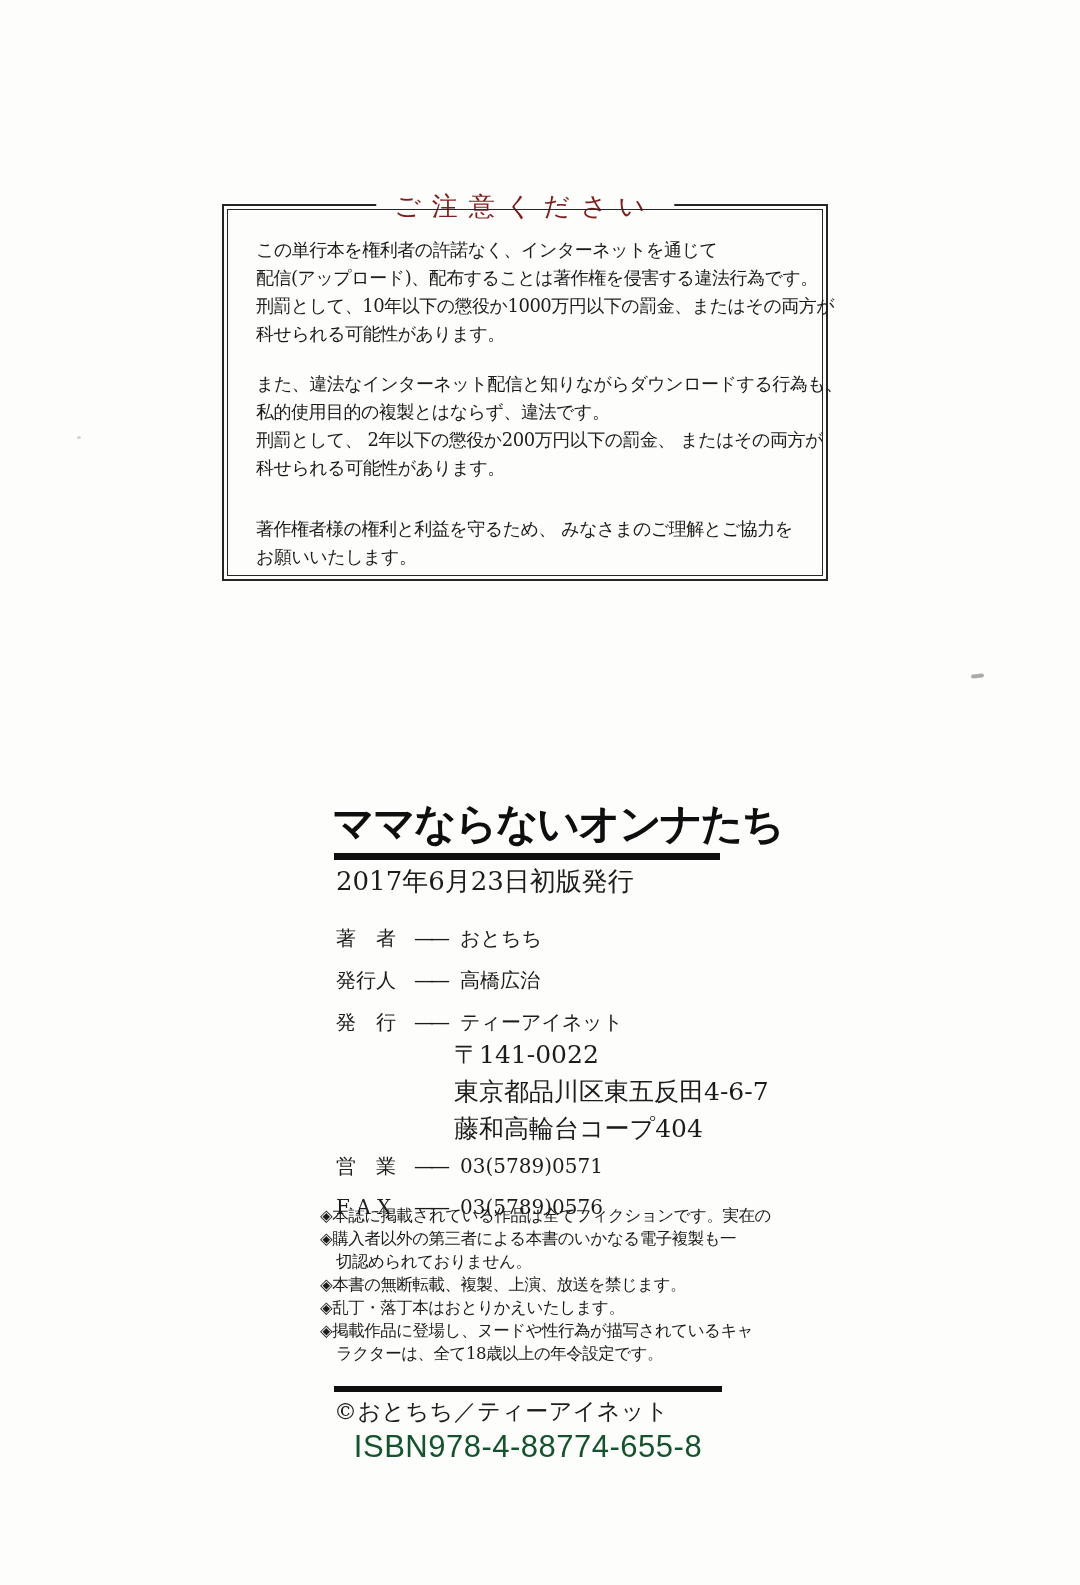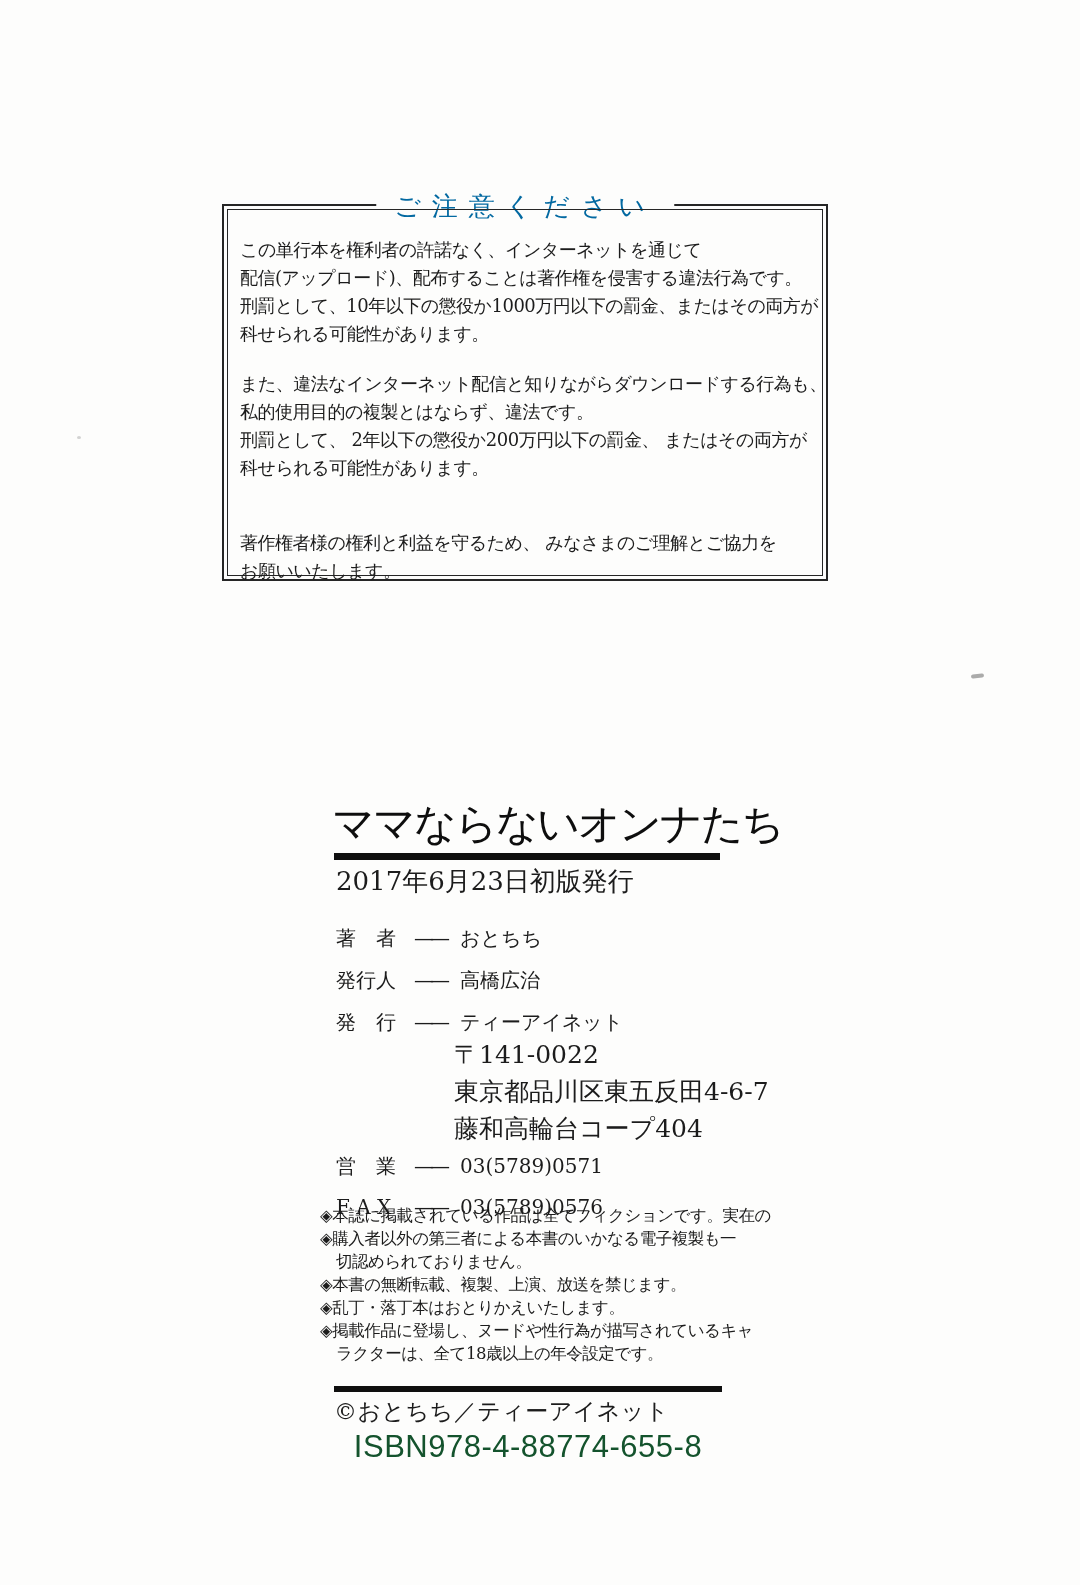--- a/index.html
+++ b/index.html
@@ -10,37 +10,37 @@
   }
   .page{position:absolute;inset:0;background:#fdfdfc;}
 
   
   .notice-box{
     position:absolute;left:222px;top:204px;width:602px;height:373px;
     border:2px solid #262626;
   }
   .notice-inner{
     position:absolute;inset:3px;border:1px solid #262626;
-    padding:26px 26px 0 12px;box-sizing:border-box;
+    padding:26px 26px 0 28px;box-sizing:border-box;
   }
   .notice-title{
     position:absolute;top:-17px;left:50%;transform:translateX(-50%);
     background:#fdfdfc;padding:0 18px;white-space:nowrap;
-    font-size:26px;letter-spacing:0.42em;font-weight:500;color:#0369a1;
+    font-size:26px;letter-spacing:0.42em;font-weight:500;color:#7f1d1d;
   }
   .notice-p{font-size:18px;line-height:28px;letter-spacing:-0.5px;}
   .notice-p .line{white-space:nowrap;}
   .gap-a{margin-top:22px;}
-  .gap-b{margin-top:47px;}
+  .gap-b{margin-top:33px;}
 
   
   .main{position:absolute;left:332px;top:796px;width:392px;height:740px;}
   .book-title{
     position:absolute;top:0;left:0;width:100%;
-    font-size:42px;font-weight:normal;letter-spacing:-2px;white-space:nowrap;color:#0e0e0e;
+    font-size:42px;font-weight:bold;letter-spacing:-2px;white-space:nowrap;color:#0e0e0e;
   }
   .title-rule{position:absolute;top:57px;left:2px;width:386px;height:7px;background:#0f0f0f;}
   .edition{position:absolute;top:68px;left:4px;font-size:26px;white-space:nowrap;}
 
   .info-rows{position:absolute;top:121px;left:4px;width:100%;}
   .info-row{display:flex;align-items:center;line-height:42px;white-space:nowrap;font-size:20px;}
   .info-label{width:78px;flex:0 0 78px;}
   .info-dash{width:46px;flex:0 0 46px;letter-spacing:-4px;overflow:hidden;}
   .addr{position:absolute;top:240px;left:122px;font-size:25px;line-height:37px;white-space:nowrap;}
   .contacts{position:absolute;top:350px;left:4px;width:100%;}

